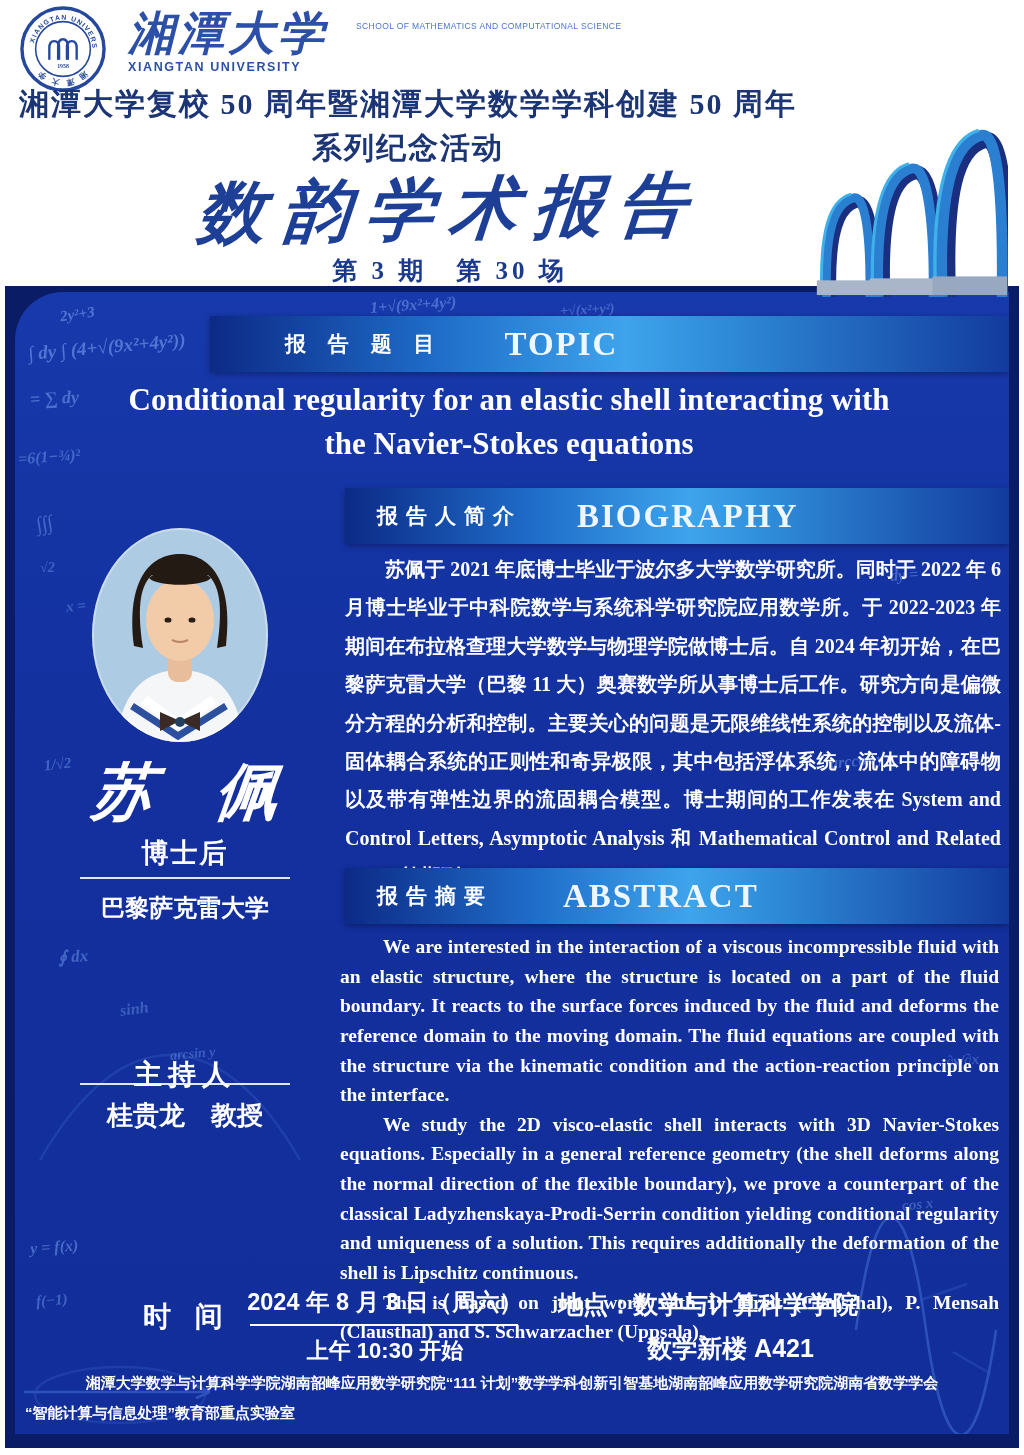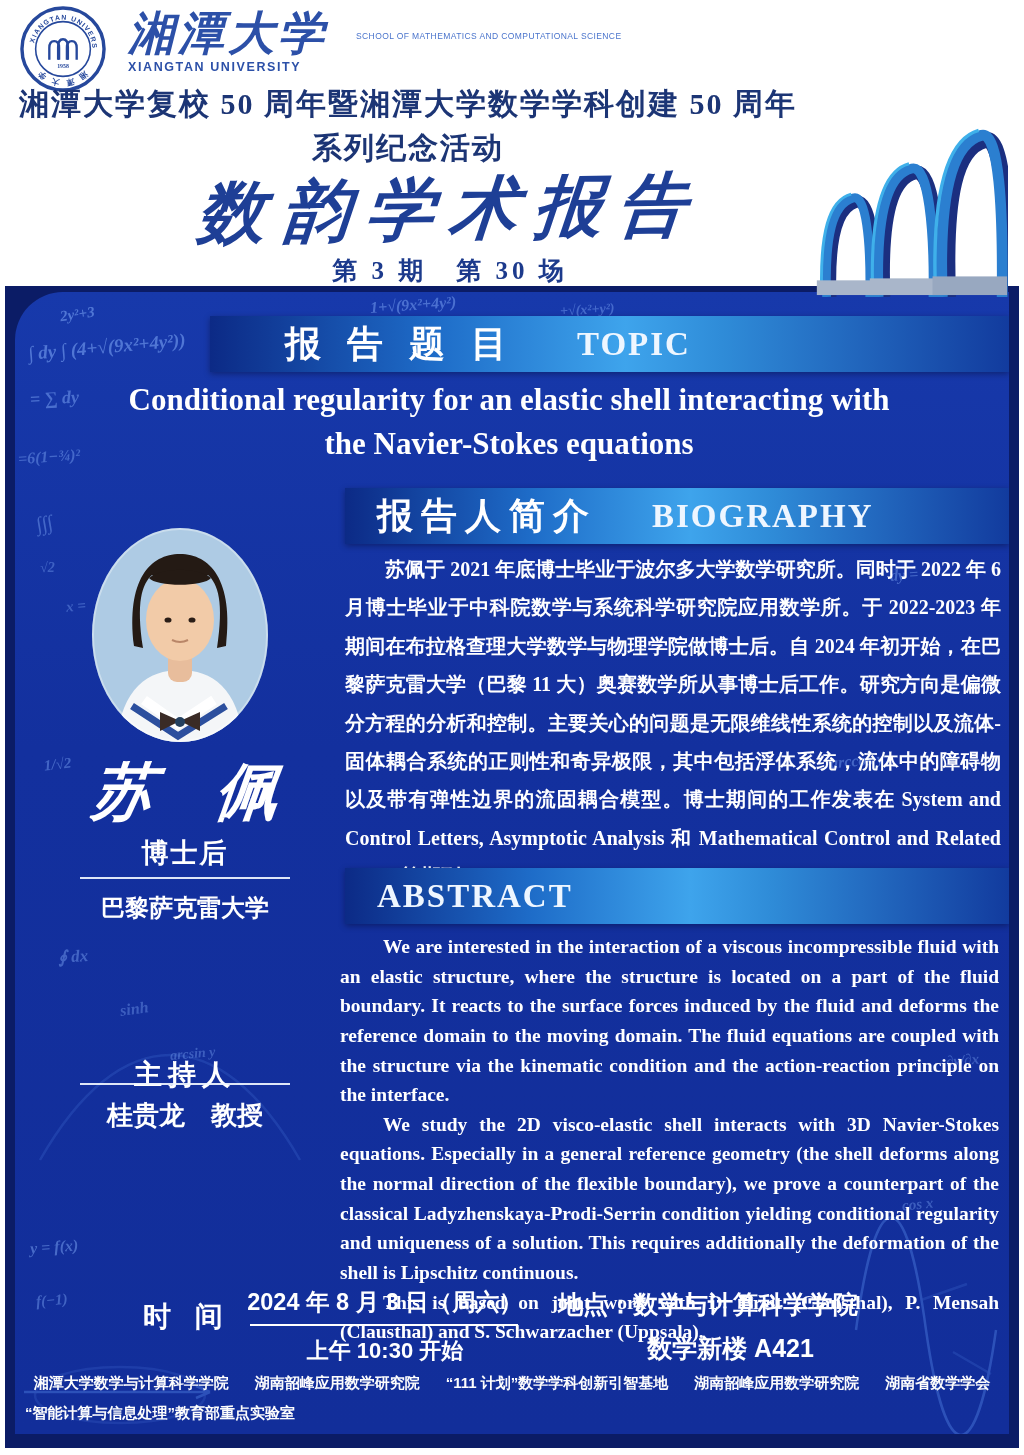--- a/index.html
+++ b/index.html
@@ -10,35 +10,35 @@
   .bluebody{position:absolute;left:15px;right:15px;top:292px;bottom:21px;
             background:linear-gradient(180deg,#1739ab 0%,#13309e 40%,#122e9a 100%);
             border-top-left-radius:48px;overflow:hidden;}
   
   .seal{position:absolute;left:20px;top:6px;width:86px;height:86px;}
   .univ-block{position:absolute;left:128px;top:10px;color:#2c50a8;}
   .univ-cn{font-size:46px;font-weight:bold;font-style:italic;letter-spacing:4px;line-height:1.05;}
   .univ-en{font-size:12.5px;font-weight:bold;letter-spacing:1.6px;font-family:"Liberation Sans",sans-serif;margin-top:2px;}
   .school-block{position:absolute;left:356px;top:20px;color:#2d5cc0;}
   .school-cn{font-size:28px;font-weight:bold;font-family:"Liberation Sans",sans-serif;letter-spacing:2px;}
-  .school-en{font-size:8.5px;color:#4a74cc;letter-spacing:.4px;font-family:"Liberation Sans",sans-serif;margin-top:11px;}
+  .school-en{font-size:8.5px;color:#4a74cc;letter-spacing:.4px;font-family:"Liberation Sans",sans-serif;margin-top:1px;}
   .anniv{position:absolute;left:0;width:816px;text-align:center;color:#1c3575;font-weight:bold;font-size:30px;letter-spacing:2px;}
   .anniv1{top:84px;}
   .anniv2{top:128px;}
   .series-title{position:absolute;left:0;top:164px;width:900px;text-align:center;
                 font-size:68px;font-weight:bold;color:#1e3f96;letter-spacing:16px;
                 transform:skewX(-6deg) rotate(-1deg);font-style:italic;}
   .session{position:absolute;left:0;top:254px;width:900px;text-align:center;
            font-size:25px;font-weight:bold;color:#1c3a8c;letter-spacing:4px;}
   .building{position:absolute;right:16px;top:96px;width:198px;height:201px;}
   
   .banner{position:absolute;right:0;height:56px;display:flex;align-items:center;
           background:linear-gradient(90deg,#0c2a86 0%,#1e6cc8 28%,#3ea4ec 52%,#2f8cd8 64%,#123b9e 100%);
           box-shadow:0 2px 6px rgba(0,0,20,.35);}
-  .banner .cn{font-family:"Liberation Sans",sans-serif;font-weight:bold;color:#ffffff;font-size:36px;letter-spacing:8px;}
+  .banner .cn{font-family:"Liberation Sans",sans-serif;font-weight:bold;color:#ffffff;font-size:21px;letter-spacing:8px;}
   .banner .en{font-weight:bold;color:#eef6ff;font-size:33px;letter-spacing:2px;}
   .banner-topic{left:195px;top:24px;padding-left:75px;gap:62px;}
   .banner-bio{left:330px;top:196px;padding-left:32px;gap:55px;}
   .banner-abs{left:330px;top:576px;padding-left:32px;gap:70px;}
   
   .topic-title{position:absolute;left:15px;right:21px;top:86px;text-align:center;color:#ffffff;
                font-weight:bold;font-size:31px;line-height:1.42;}
   .bio-text{position:absolute;left:330px;right:8px;top:258px;color:#ffffff;font-weight:bold;
             font-size:20px;line-height:1.92;text-align:justify;text-indent:2em;}
   .abs-text{position:absolute;left:325px;right:10px;top:640px;color:#ffffff;font-weight:bold;
@@ -66,21 +66,21 @@
   .date-line{position:absolute;left:235px;top:1032px;width:268px;height:2px;background:#ffffff;}
   .start{position:absolute;left:225px;top:1044px;width:290px;text-align:center;color:#ffffff;
          font-size:22px;font-weight:bold;font-family:"Liberation Sans",sans-serif;}
   .loc1{position:absolute;left:543px;top:996px;color:#ffffff;font-size:25px;font-weight:bold;
         font-family:"Liberation Sans",sans-serif;}
   .loc2{position:absolute;left:543px;top:1040px;width:345px;text-align:center;color:#ffffff;
         font-size:25px;font-weight:bold;font-family:"Liberation Sans",sans-serif;}
   
   .footrow{position:absolute;left:10px;right:10px;display:flex;justify-content:center;color:#fdfdfd;
            font-size:15px;font-weight:bold;font-family:"Liberation Sans",sans-serif;white-space:nowrap;}
-  .footrow1{top:1082px;gap:26px;}
+  .footrow1{top:1082px;}
   .footrow2{top:1112px;gap:54px;flex-direction:column;}
   
   .doodles{position:absolute;inset:0;pointer-events:none;}
   .doodles span{position:absolute;color:#8ab4ff;font-style:italic;white-space:nowrap;font-weight:bold;}
   .doodles svg{position:absolute;left:0;top:0;}
 </style>
 </head>
 <body>
 
 <div class="poster">
@@ -128,20 +128,21 @@
       <div>the Navier-Stokes equations</div>
     </div>
 
     <div class="banner banner-bio">
       <span class="cn">报告人简介</span>
       <span class="en">BIOGRAPHY</span>
     </div>
     <div class="bio-text">苏佩于 2021 年底博士毕业于波尔多大学数学研究所。同时于 2022 年 6 月博士毕业于中科院数学与系统科学研究院应用数学所。于 2022-2023 年期间在布拉格查理大学数学与物理学院做博士后。自 2024 年初开始，在巴黎萨克雷大学（巴黎 11 大）奥赛数学所从事博士后工作。研究方向是偏微分方程的分析和控制。主要关心的问题是无限维线性系统的控制以及流体-固体耦合系统的正则性和奇异极限，其中包括浮体系统，流体中的障碍物以及带有弹性边界的流固耦合模型。博士期间的工作发表在 System and Control Letters, Asymptotic Analysis 和 Mathematical Control and Related Fields 等期刊。</div>
 
     <div class="banner banner-abs">
+      <span class="cn">报告摘要</span>
       <span class="en">ABSTRACT</span>
     </div>
     <div class="abs-text">
       <p>We are interested in the interaction of a viscous incompressible fluid with an elastic structure, where the structure is located on a part of the fluid boundary. It reacts to the surface forces induced by the fluid and deforms the reference domain to the moving domain. The fluid equations are coupled with the structure via the kinematic condition and the action-reaction principle on the interface.</p>
       <p>We study the 2D visco-elastic shell interacts with 3D Navier-Stokes equations. Especially in a general reference geometry (the shell deforms along the normal direction of the flexible boundary), we prove a counterpart of the classical Ladyzhenskaya-Prodi-Serrin condition yielding conditional regularity and uniqueness of a solution. This requires additionally the deformation of the shell is Lipschitz continuous.</p>
       <p>This is based on joint work with D. Breit (Clausthal), P. Mensah (Clausthal) and S. Schwarzacher (Uppsala).</p>
     </div>
 
     <svg class="photo" viewBox="0 0 176 214">
       <defs>

